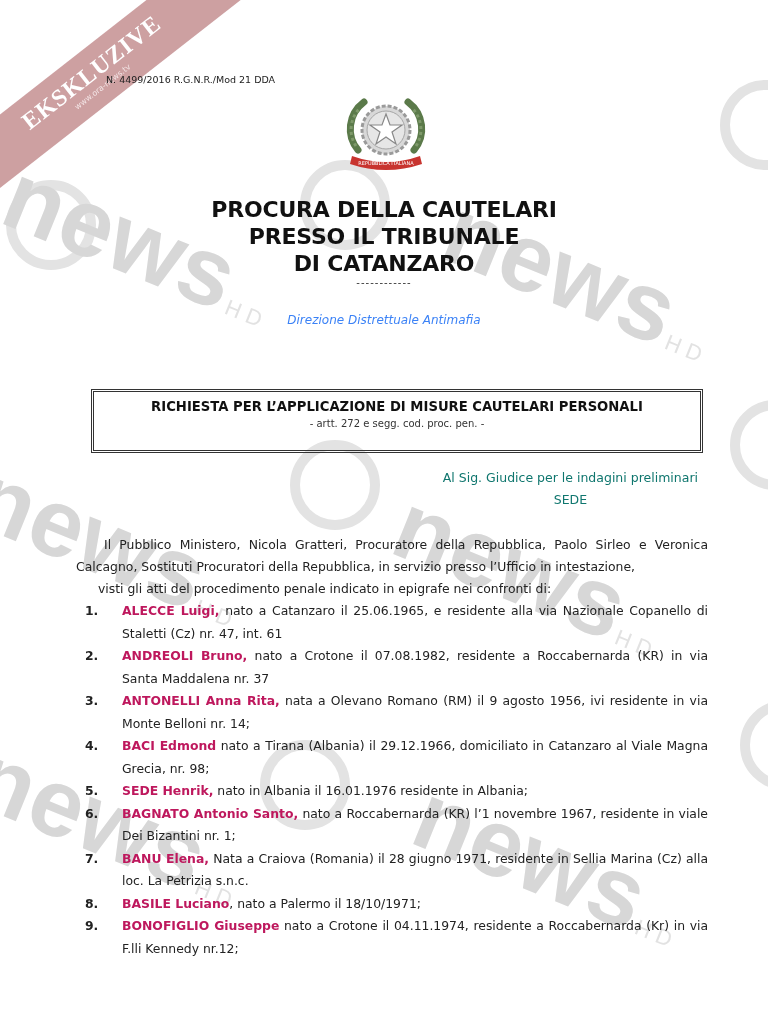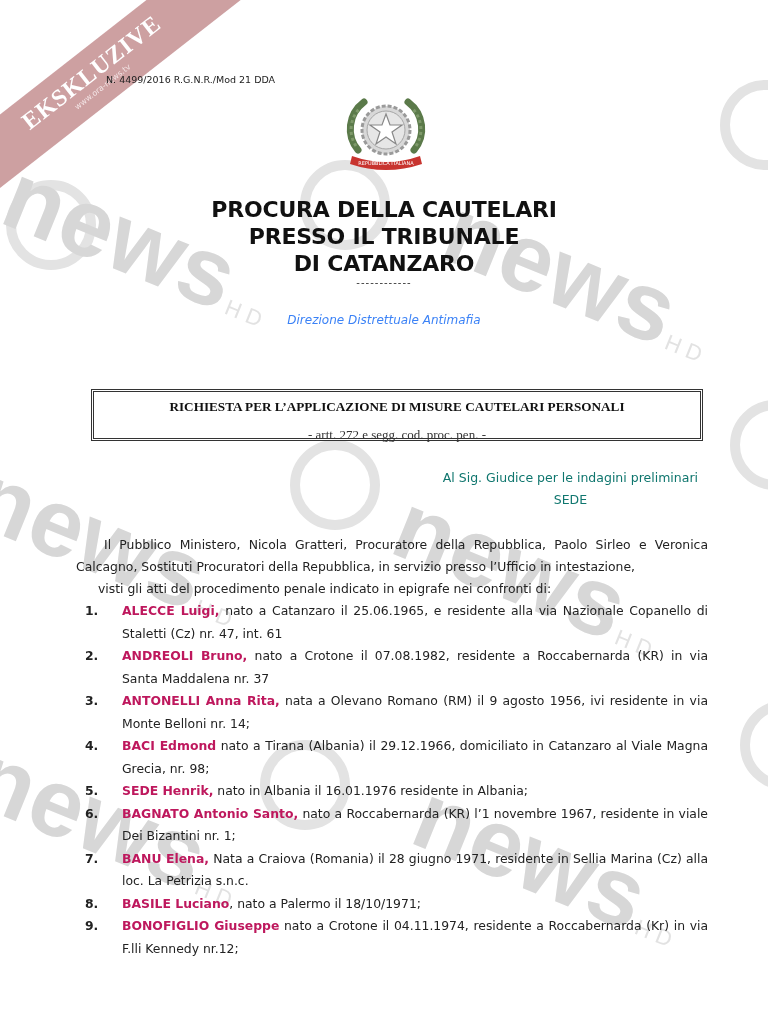--- a/index.html
+++ b/index.html
@@ -36,25 +36,25 @@
 
   
   .emblem { position:absolute; left:340px; top:92px; width:92px; height:84px; }
 
   .title-block { position:absolute; left:0; width:768px; top:196px; text-align:center; }
   .title-line { font-family:"DejaVu Sans", sans-serif; font-weight:bold; font-size:22px; line-height:27px; color:#111; letter-spacing:-0.2px; }
   .dashes { font-size:10px; line-height:10px; color:#333; margin-top:1px; letter-spacing:1px; }
   .subtitle { font-style:italic; font-size:12px; color:#3b82f6; margin-top:25px; }
 
   .req-box {
-    position:absolute; left:91px; top:389px; width:612px; height:52px;
-    border:3px double #333; border-right-width:3px; box-sizing:border-box; text-align:center;font-family:Liberation Serif, serif;
+    position:absolute; left:91px; top:389px; width:612px; height:64px;
+    border:3px double #333; border-right-width:3px; box-sizing:border-box; text-align:center;
   }
   .req-title { font-weight:bold; font-size:13.2px; margin-top:7px; color:#111; }
-  .req-sub { font-size:13px; color:#333; margin-top:12px; }
+  .req-sub { font-size:10px; color:#333; margin-top:4px; }
 
   .addressee { position:absolute; right:70px; top:467px; text-align:center; font-size:12.5px; line-height:22px; color:#0f766e; }
 
   .body { position:absolute; left:76px; width:632px; top:534px; font-size:12.4px; line-height:22px; color:#222; }
   .intro p { margin:0; }
   .intro .p1 { text-indent:28px; text-align:justify; }
   .intro .p3 { padding-left:22px; }
   .list { margin:0; padding:0; list-style:none; }
   .item { display:flex; line-height:22.5px; margin-bottom:0px; }
   .num { width:46px; flex:none; font-weight:bold; padding-left:9px; box-sizing:border-box; }

